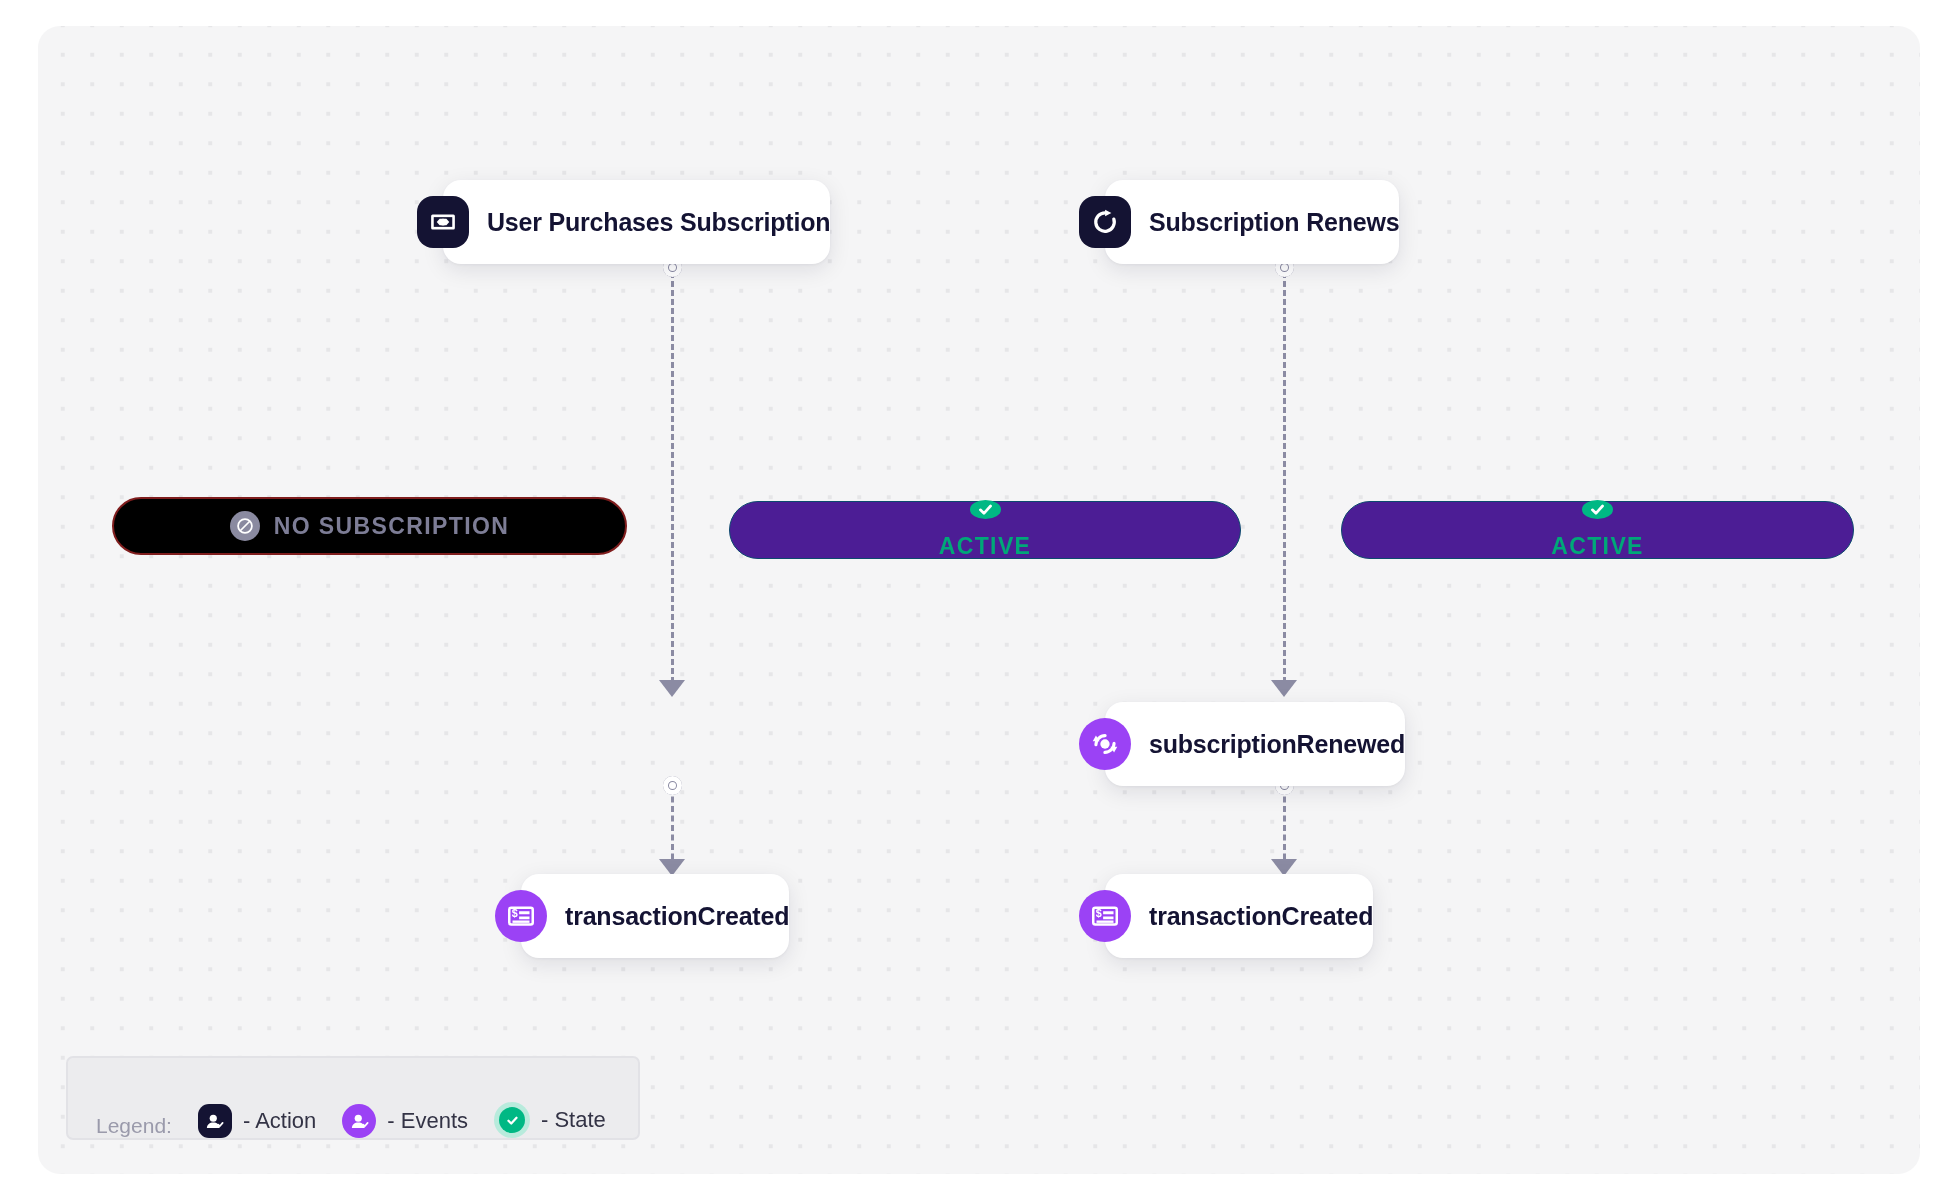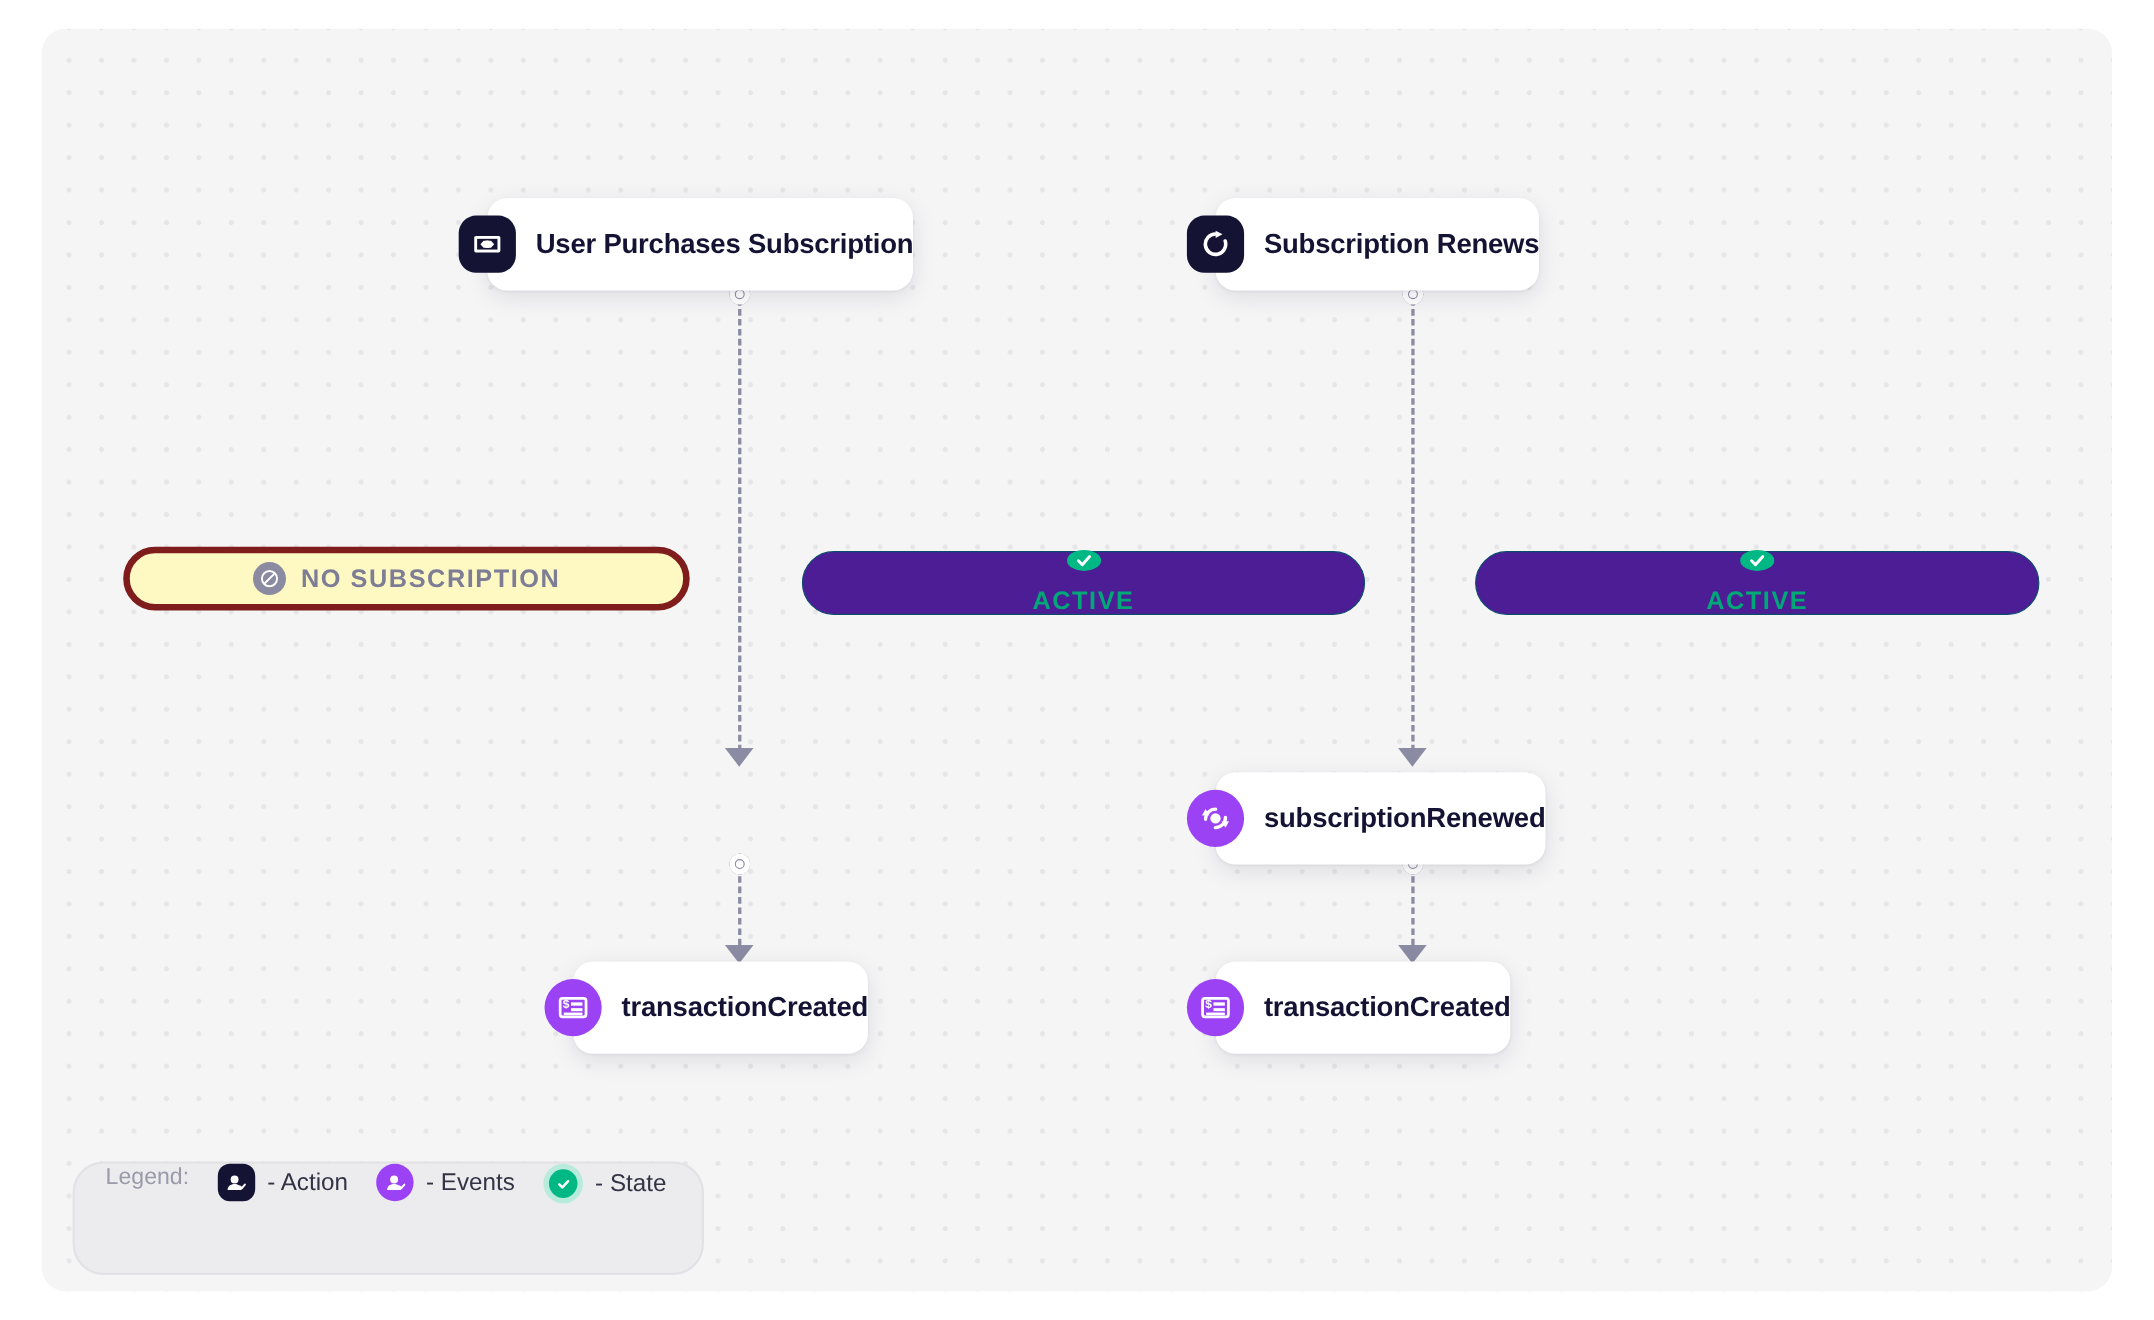--- a/index.html
+++ b/index.html
@@ -121,22 +121,22 @@
     display: flex;
     align-items: center;
     justify-content: center;
     gap: 14px;
     border-radius: 29px;
     font-size: 23px;
     font-weight: bold;
     letter-spacing: 1.4px;
   }
   .pill.neutral {
-    background: #fef9c3;
-    border: 6px solid #7f1d1d;
+    background: #000000;
+    border: 2px solid #7f1d1d;
     color: #7d7d96;
   }
   .pill.active {
     background: #4c1d95;
     border: 1px solid #0c4a6e;
     color: #00a878;
     flex-direction: column;
   }
   .pill-icon-neutral {
     width: 30px; height: 30px; border-radius: 50%;
@@ -147,27 +147,27 @@
     width: 31px; height: 31px; border-radius: 50%;
     background: #00b884;
     display: flex; align-items: center; justify-content: center;
   }
 
   
   #legend {
     position: absolute;
     left: 66px;
     top: 1056px;
-    height: 103px;
+    height: 84px;
     width: 574px;
     background: #ececee;
     border: 2px solid #e2e2e6;
-    border-radius: 28px;
-    display: flex;
-    align-items: flex-start;
+    border-radius: 7px;
+    display: flex;
+    align-items: flex-end;
     padding: 0 28px;
     gap: 26px;
   }
   #legend .legend-title {
     font-size: 21px;
     color: #9a9aab;
   }
   .legend-item {
     display: flex;
     align-items: center;

